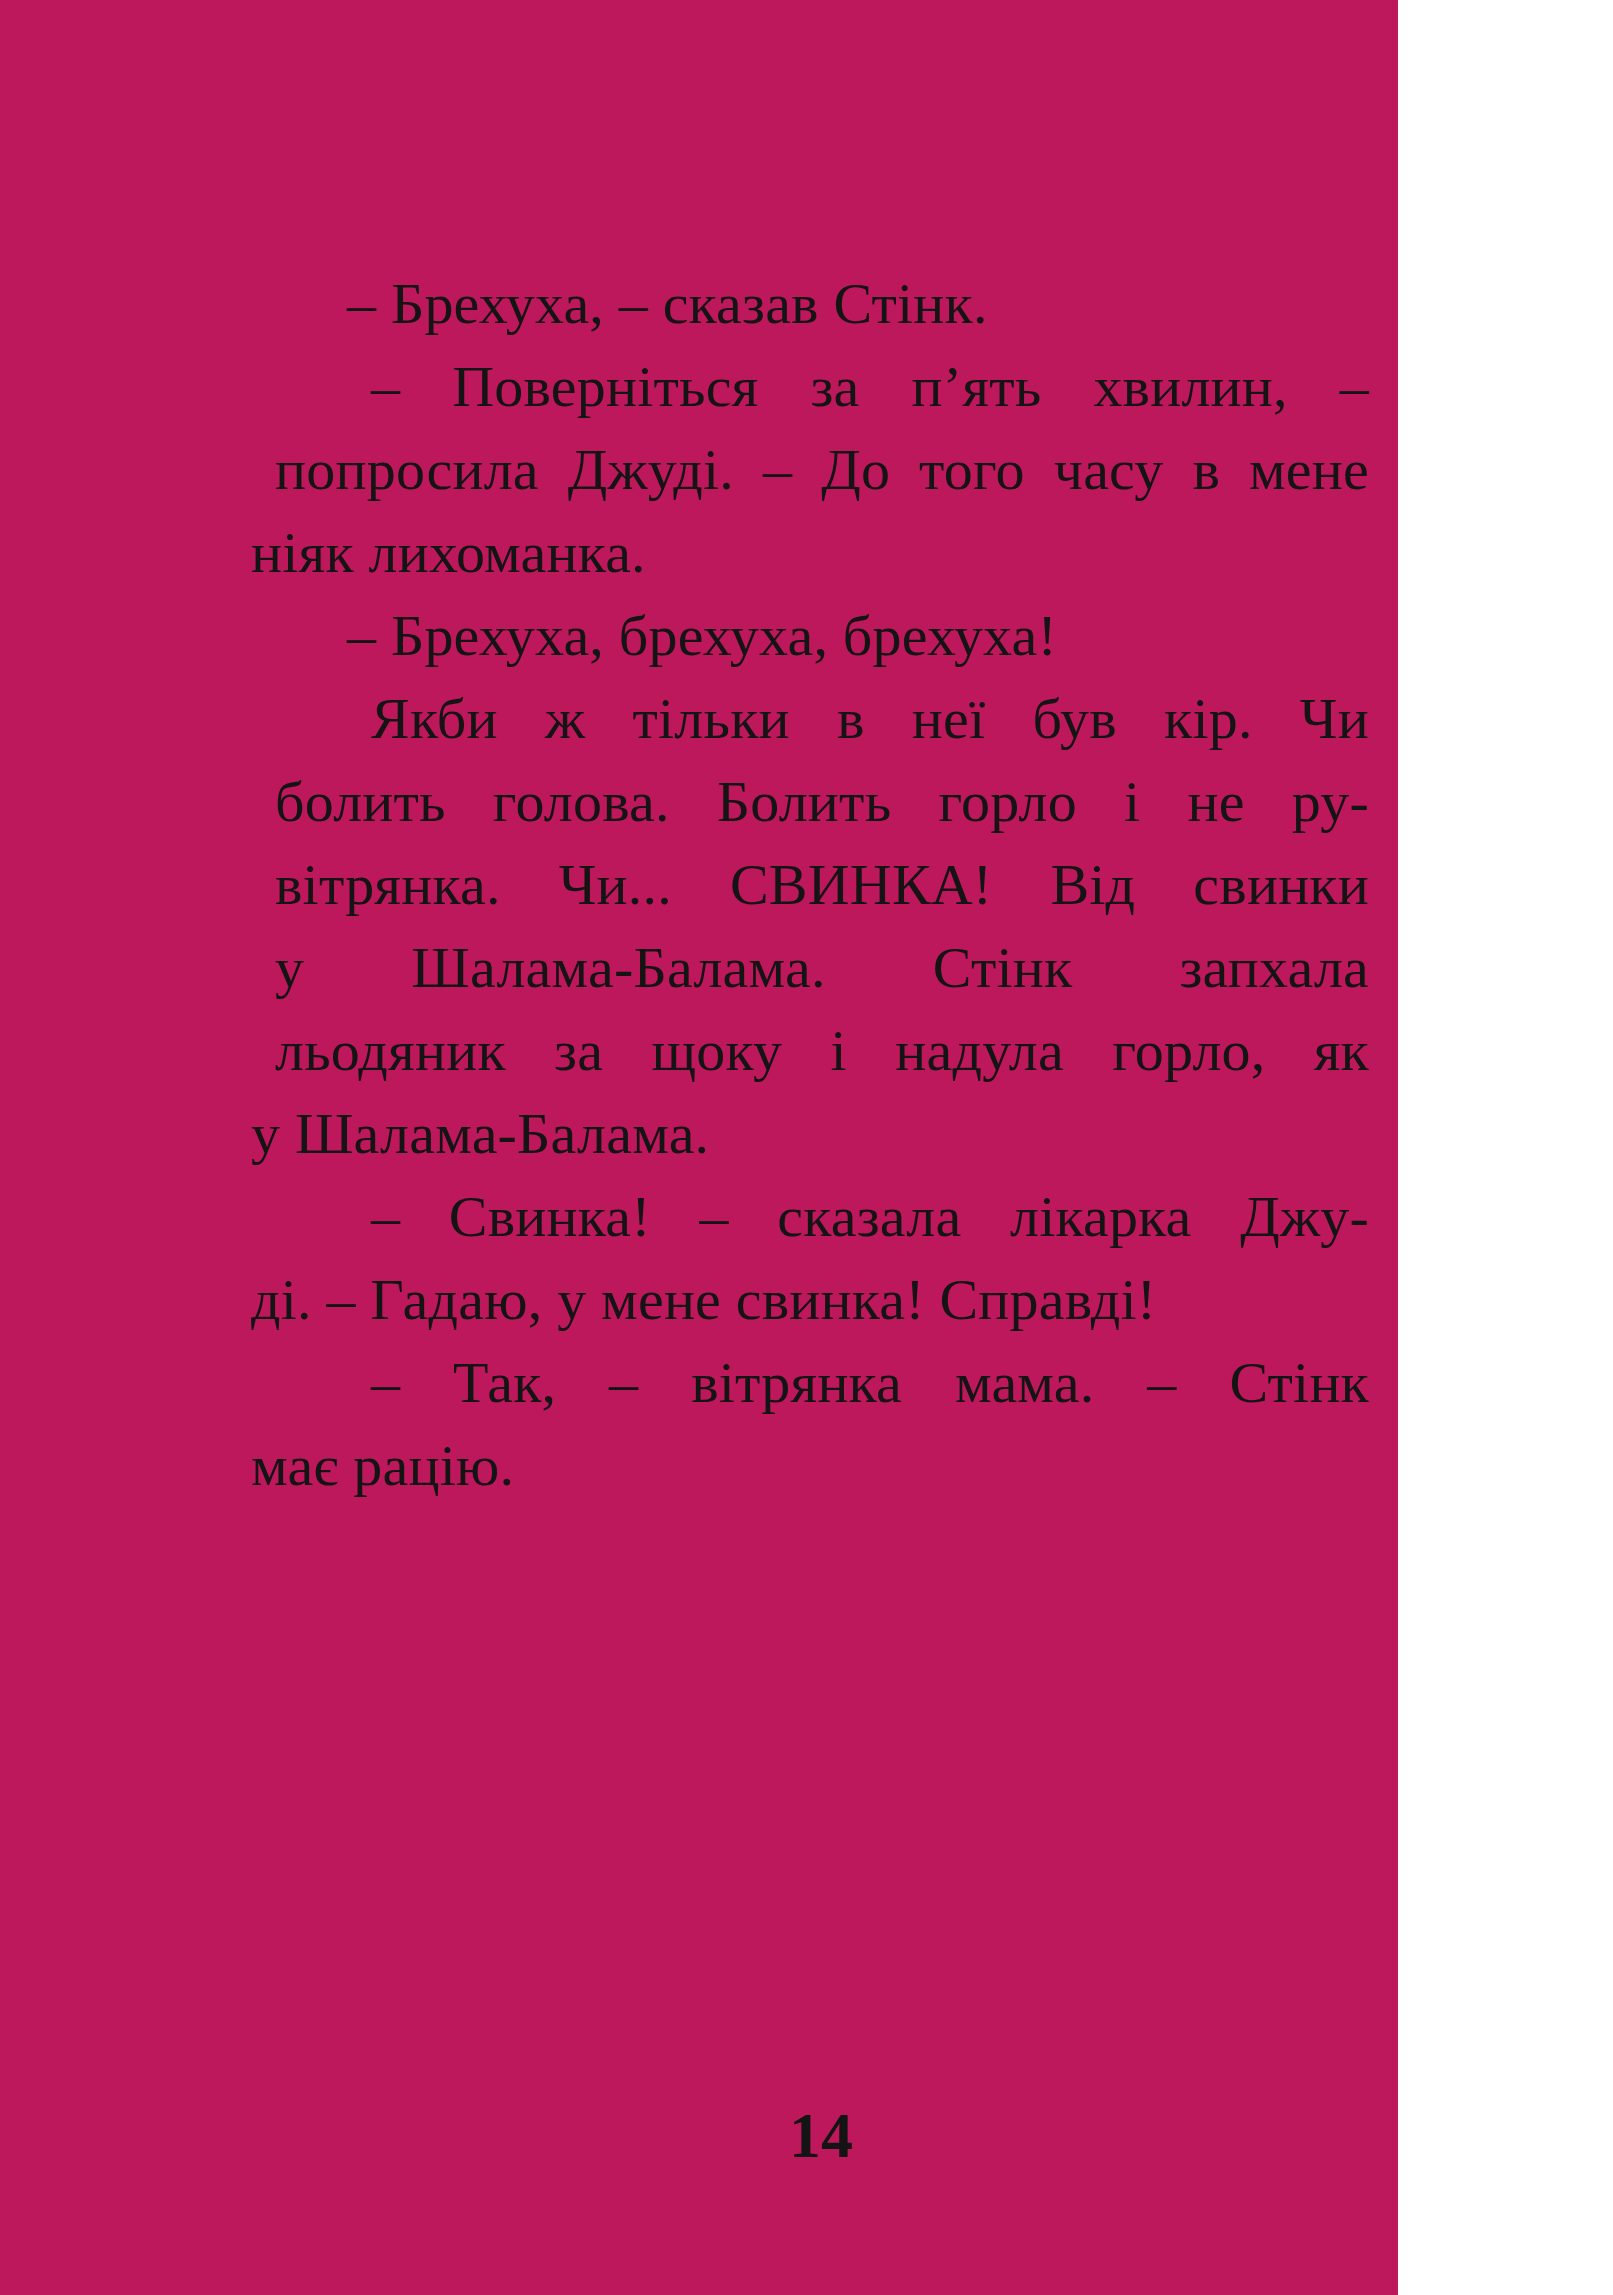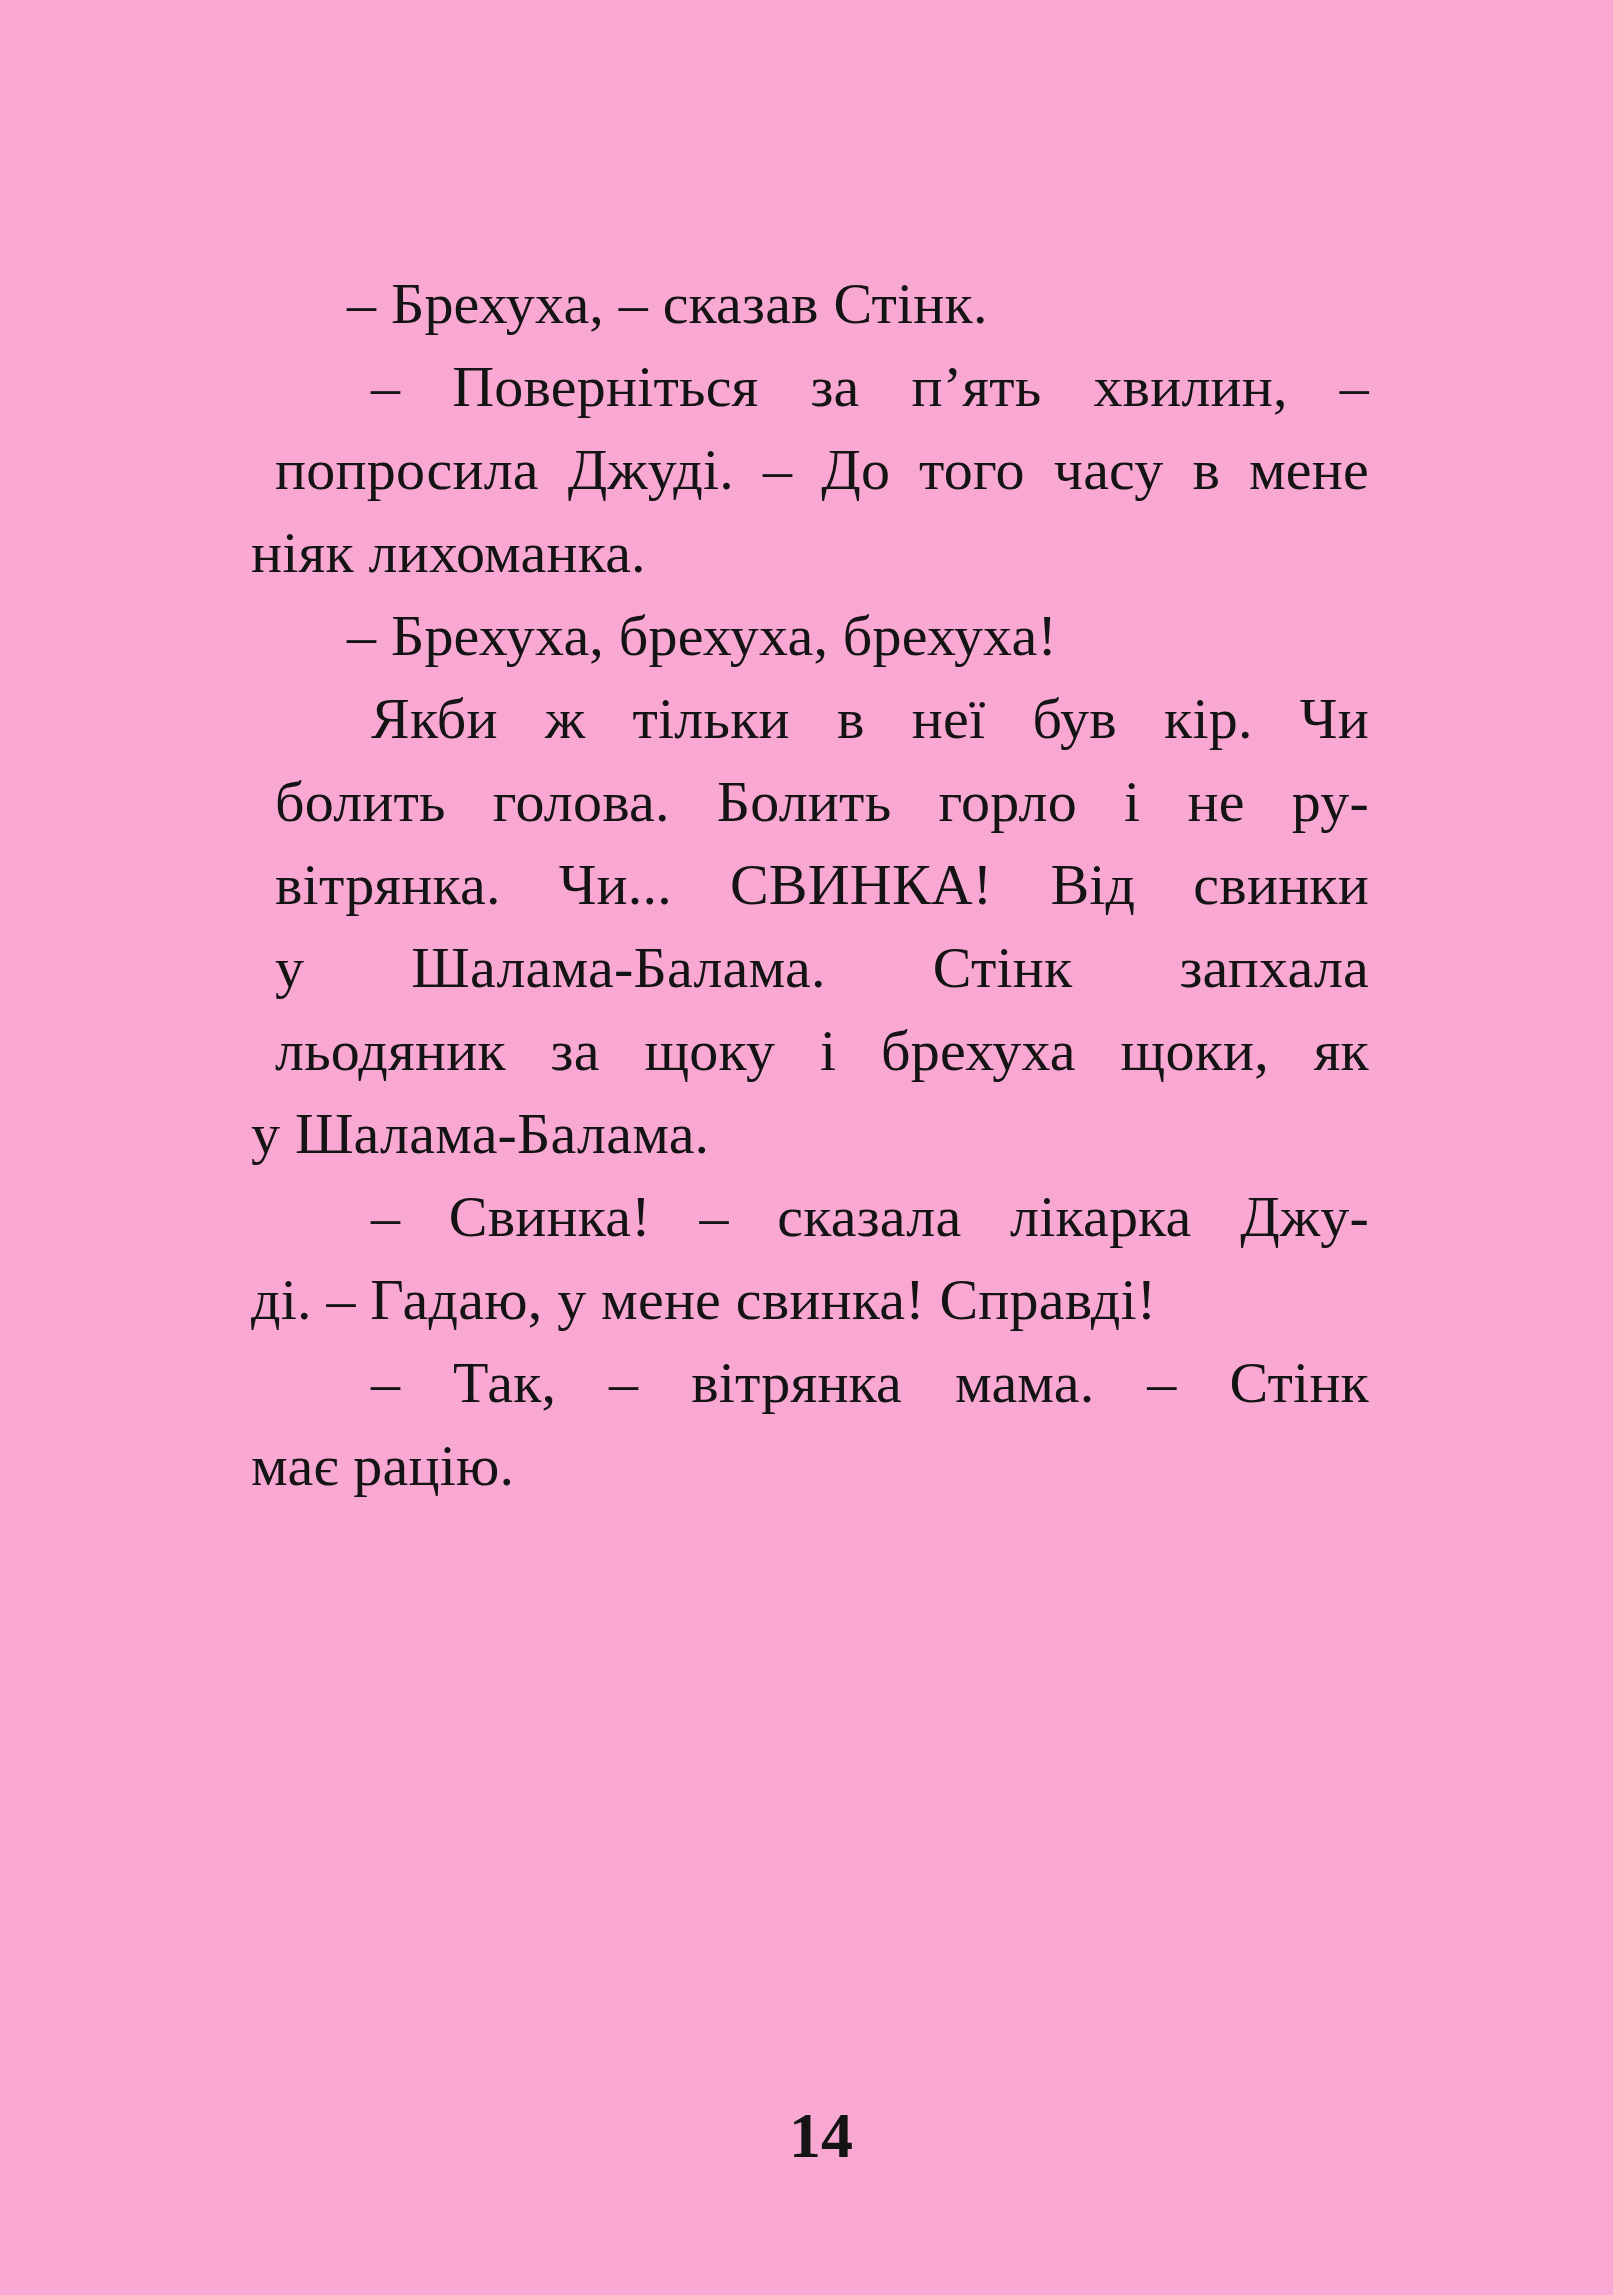--- a/index.html
+++ b/index.html
@@ -8,23 +8,23 @@
   }
   body {
     width: 1613px;
     height: 2295px;
     background: #ffffff;
     overflow: hidden;
     font-family: "Liberation Serif", "DejaVu Serif", serif;
   }
   .book-page {
     position: relative;
-    width: 1613px;
+    width: 1398px;
     height: 2295px;
-    background: #f9a8d4;
+    background: #be185d;
   }
   .text-block {
     position: absolute;
     left: 251px;
     top: 262px;
     width: 1118px;
     font-size: 58px;
     line-height: 83px;
     color: #141414;
     letter-spacing: 0.2px;
@@ -72,21 +72,21 @@
         <div class="line">ніяк лихоманка.</div>
       </div>
       <div class="paragraph">
         <div class="line first">– Брехуха, брехуха, брехуха!</div>
       </div>
       <div class="paragraph">
         <div class="line j first">Якби ж тільки в неї був кір. Чи</div>
         <div class="line j">болить голова. Болить горло і не ру-</div>
         <div class="line j">вітрянка. Чи... СВИНКА! Від свинки</div>
         <div class="line j">у Шалама-Балама. Стінк запхала</div>
-        <div class="line j">льодяник за щоку і брехуха щоки, як</div>
+        <div class="line j">льодяник за щоку і надула горло, як</div>
         <div class="line">у Шалама-Балама.</div>
       </div>
       <div class="paragraph">
         <div class="line j first">– Свинка! – сказала лікарка Джу-</div>
         <div class="line">ді. – Гадаю, у мене свинка! Справді!</div>
       </div>
       <div class="paragraph">
         <div class="line j first">– Так, – вітрянка мама. – Стінк</div>
         <div class="line">має рацію.</div>
       </div>

